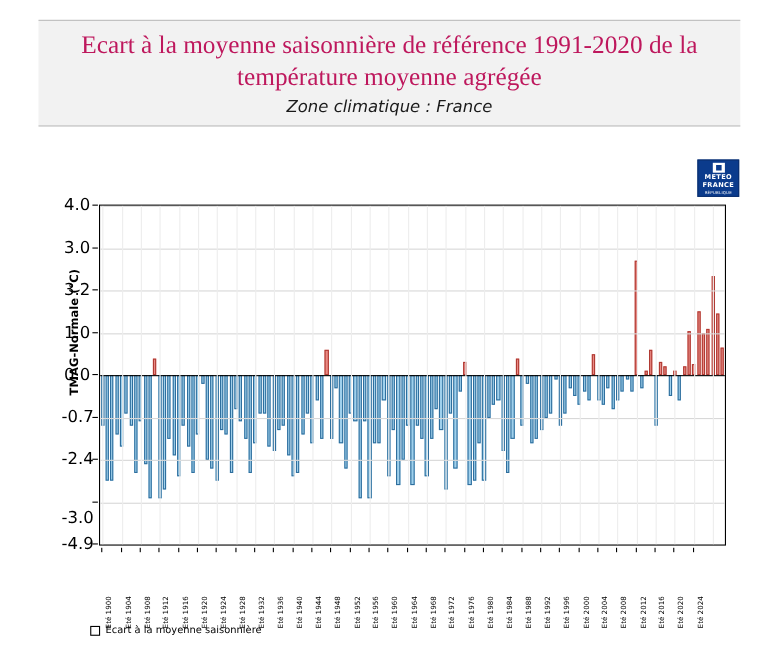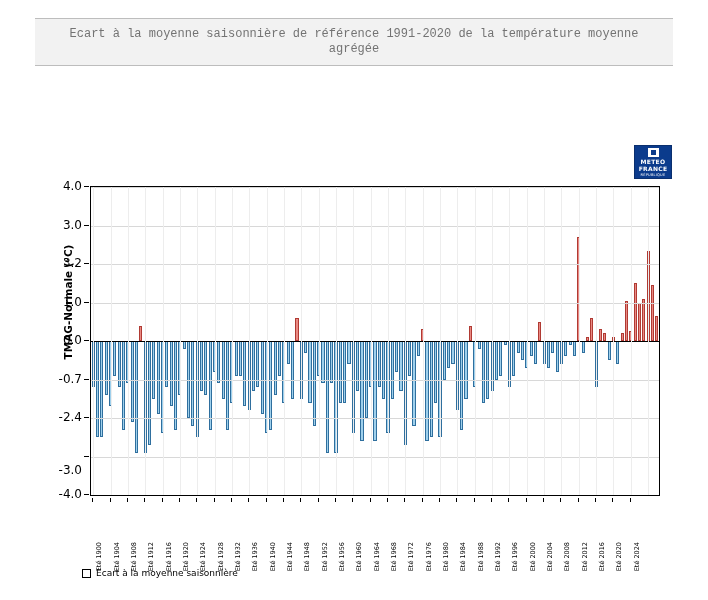--- a/index.html
+++ b/index.html
@@ -25,24 +25,24 @@
     top: 18px;
     width: 638px;
     background: #f2f2f2;
     border-top: 1px solid #bdbdbd;
     border-bottom: 1px solid #bdbdbd;
     padding: 8px 6px 8px 6px;
     box-sizing: border-box;
     text-align: center;
   }
   .main-title {
-    font-size: 12px;
-    color: #737373;
+    font-size: 23px;
+    color: #be185d;
     line-height: 1.25;
-    font-family: Liberation Mono, monospace;
+    font-family: Liberation Serif, serif;
   }
   .sub-title {
     font-size: 15px;
     font-style: italic;
     color: #1a1a1a;
     margin-top: 3px;
     font-family: "DejaVu Sans", sans-serif;
   }
   .period-band {
     position: absolute;
@@ -170,21 +170,21 @@
     border: 1px solid #2f6f9e;
   }
   .bar.pos {
     background: #e98a84;
     border: 1px solid #b03a33;
   }
   .ylabel {
     position: absolute;
     left: -4px;
     top: 0;
-    font-size: 12px;
+    font-size: 15px;
     color: #000;
     text-align: right;
     width: 26px;
     transform: translateY(-50%);
   }
   .ytick {
     position: absolute;
     left: 24px;
     width: 5px;
     height: 1px;
@@ -244,20 +244,21 @@
     margin-right: 5px;
   }
 </style>
 </head>
 <body>
 
 <div class="page">
 
   <div class="header-band">
     <div class="main-title">Ecart à la moyenne saisonnière  de référence 1991-2020  de la température moyenne  agrégée</div>
+    <div class="sub-title">Zone climatique : France</div>
   </div>
 
 
   <div class="logo">
     <span class="logo-mark"></span>
     <span class="logo-l1">METEO</span>
     <span class="logo-l2">FRANCE</span>
     <span class="logo-l3">RÉPUBLIQUE FRANÇAISE</span>
   </div>
 
@@ -516,21 +517,21 @@
       <div class="ylabel" style="top: 115.5px;">1.0</div>
       <div class="ytick" style="top: 115.5px;"></div>
       <div class="ylabel" style="top: 154px;">0.0</div>
       <div class="ytick" style="top: 154px;"></div>
       <div class="ylabel" style="top: 192.5px;">-0.7</div>
       <div class="ytick" style="top: 192.5px;"></div>
       <div class="ylabel" style="top: 231px;">-2.4</div>
       <div class="ytick" style="top: 231px;"></div>
       <div class="ylabel" style="top: 284px;">-3.0</div>
       <div class="ytick" style="top: 269.5px;"></div>
-      <div class="ylabel" style="top: 308px;">-4.0</div>
+      <div class="ylabel" style="top: 308px;">-4.9</div>
       <div class="ytick" style="top: 308px;"></div>
     </div>
 
   <div class="legend">
     <span class="legend-box"></span>
     <span>Ecart à la moyenne saisonnière</span>
   </div>
 
 </div>
 

